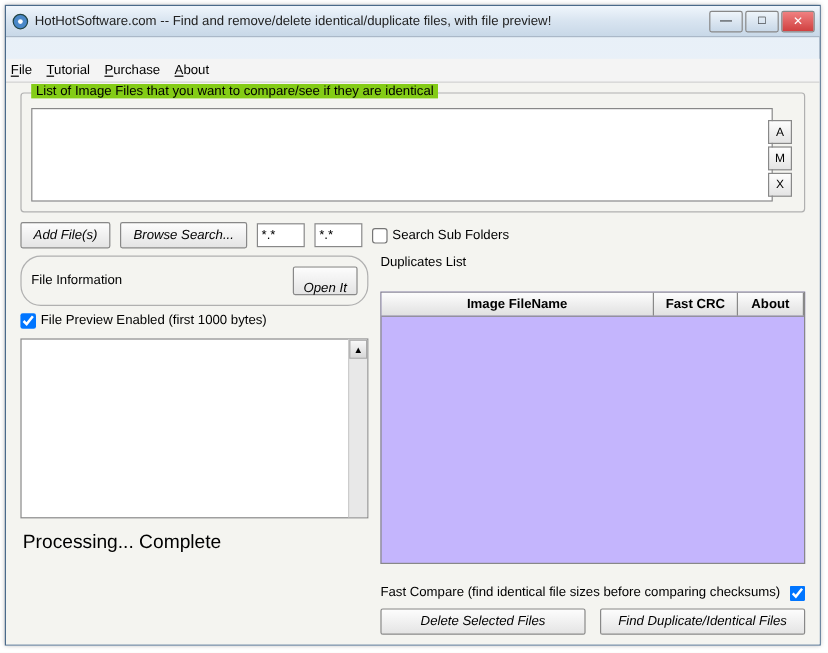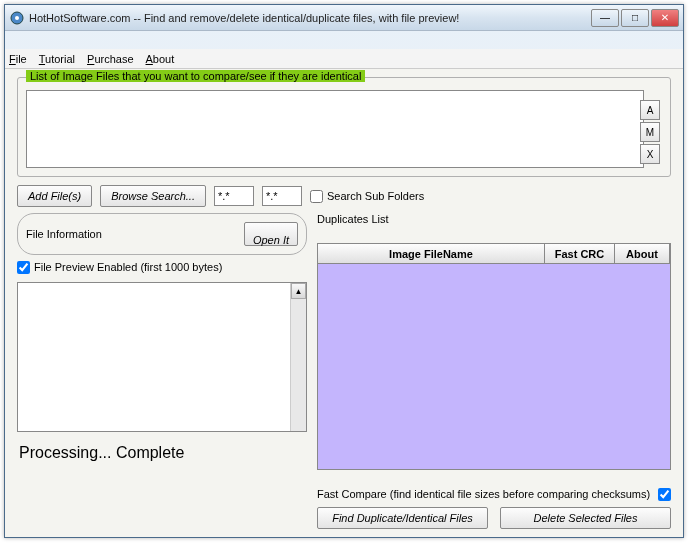--- a/index.html
+++ b/index.html
@@ -330,22 +330,22 @@
             <div class="grid-col col2">Fast CRC</div>
             <div class="grid-col col3">About</div>
           </div>
         </div>
         <div class="bottom-right">
           <div class="fast-compare-row">
             <span>Fast Compare (find identical file sizes before comparing checksums)</span>
             <input type="checkbox" checked="" style="">
           </div>
           <div class="bottom-btns">
+            <button class="btn">Delete Selected Files</button>
             <button class="btn">Find Duplicate/Identical Files</button>
-            <button class="btn">Delete Selected Files</button>
           </div>
         </div>
       </div>
 
     </div>
 
   </div>
 </div>
 
 </body></html>

